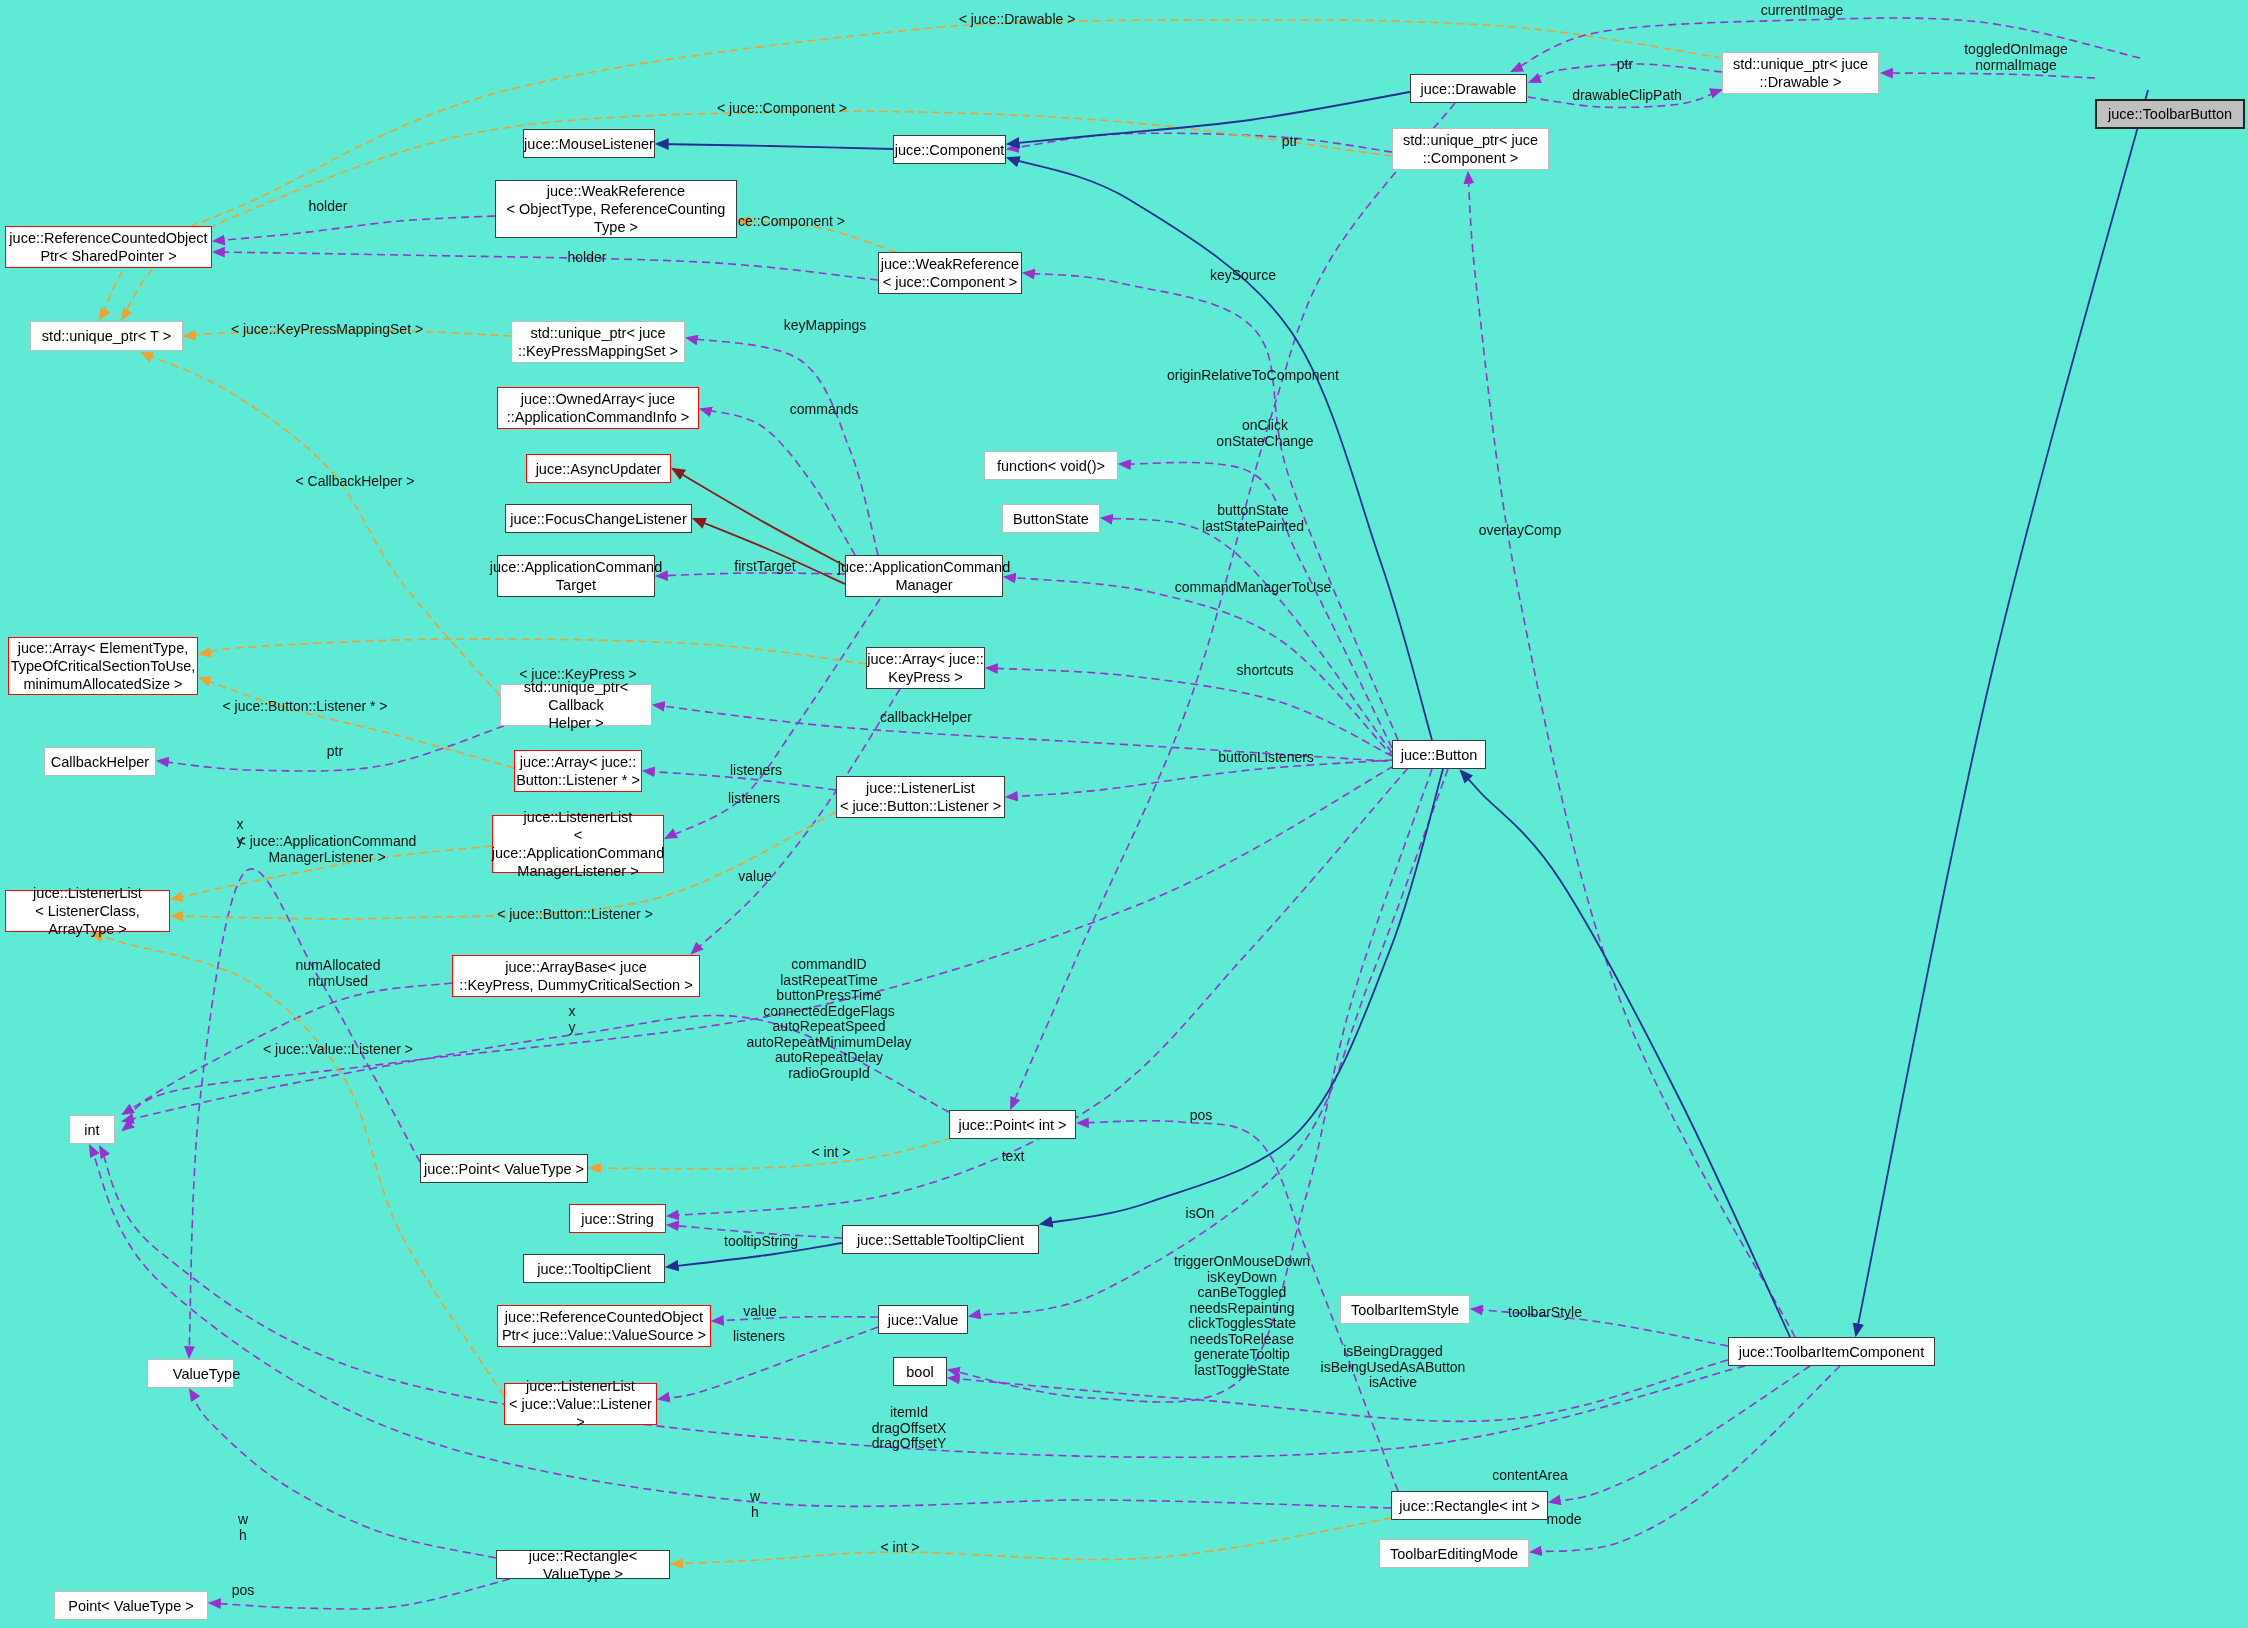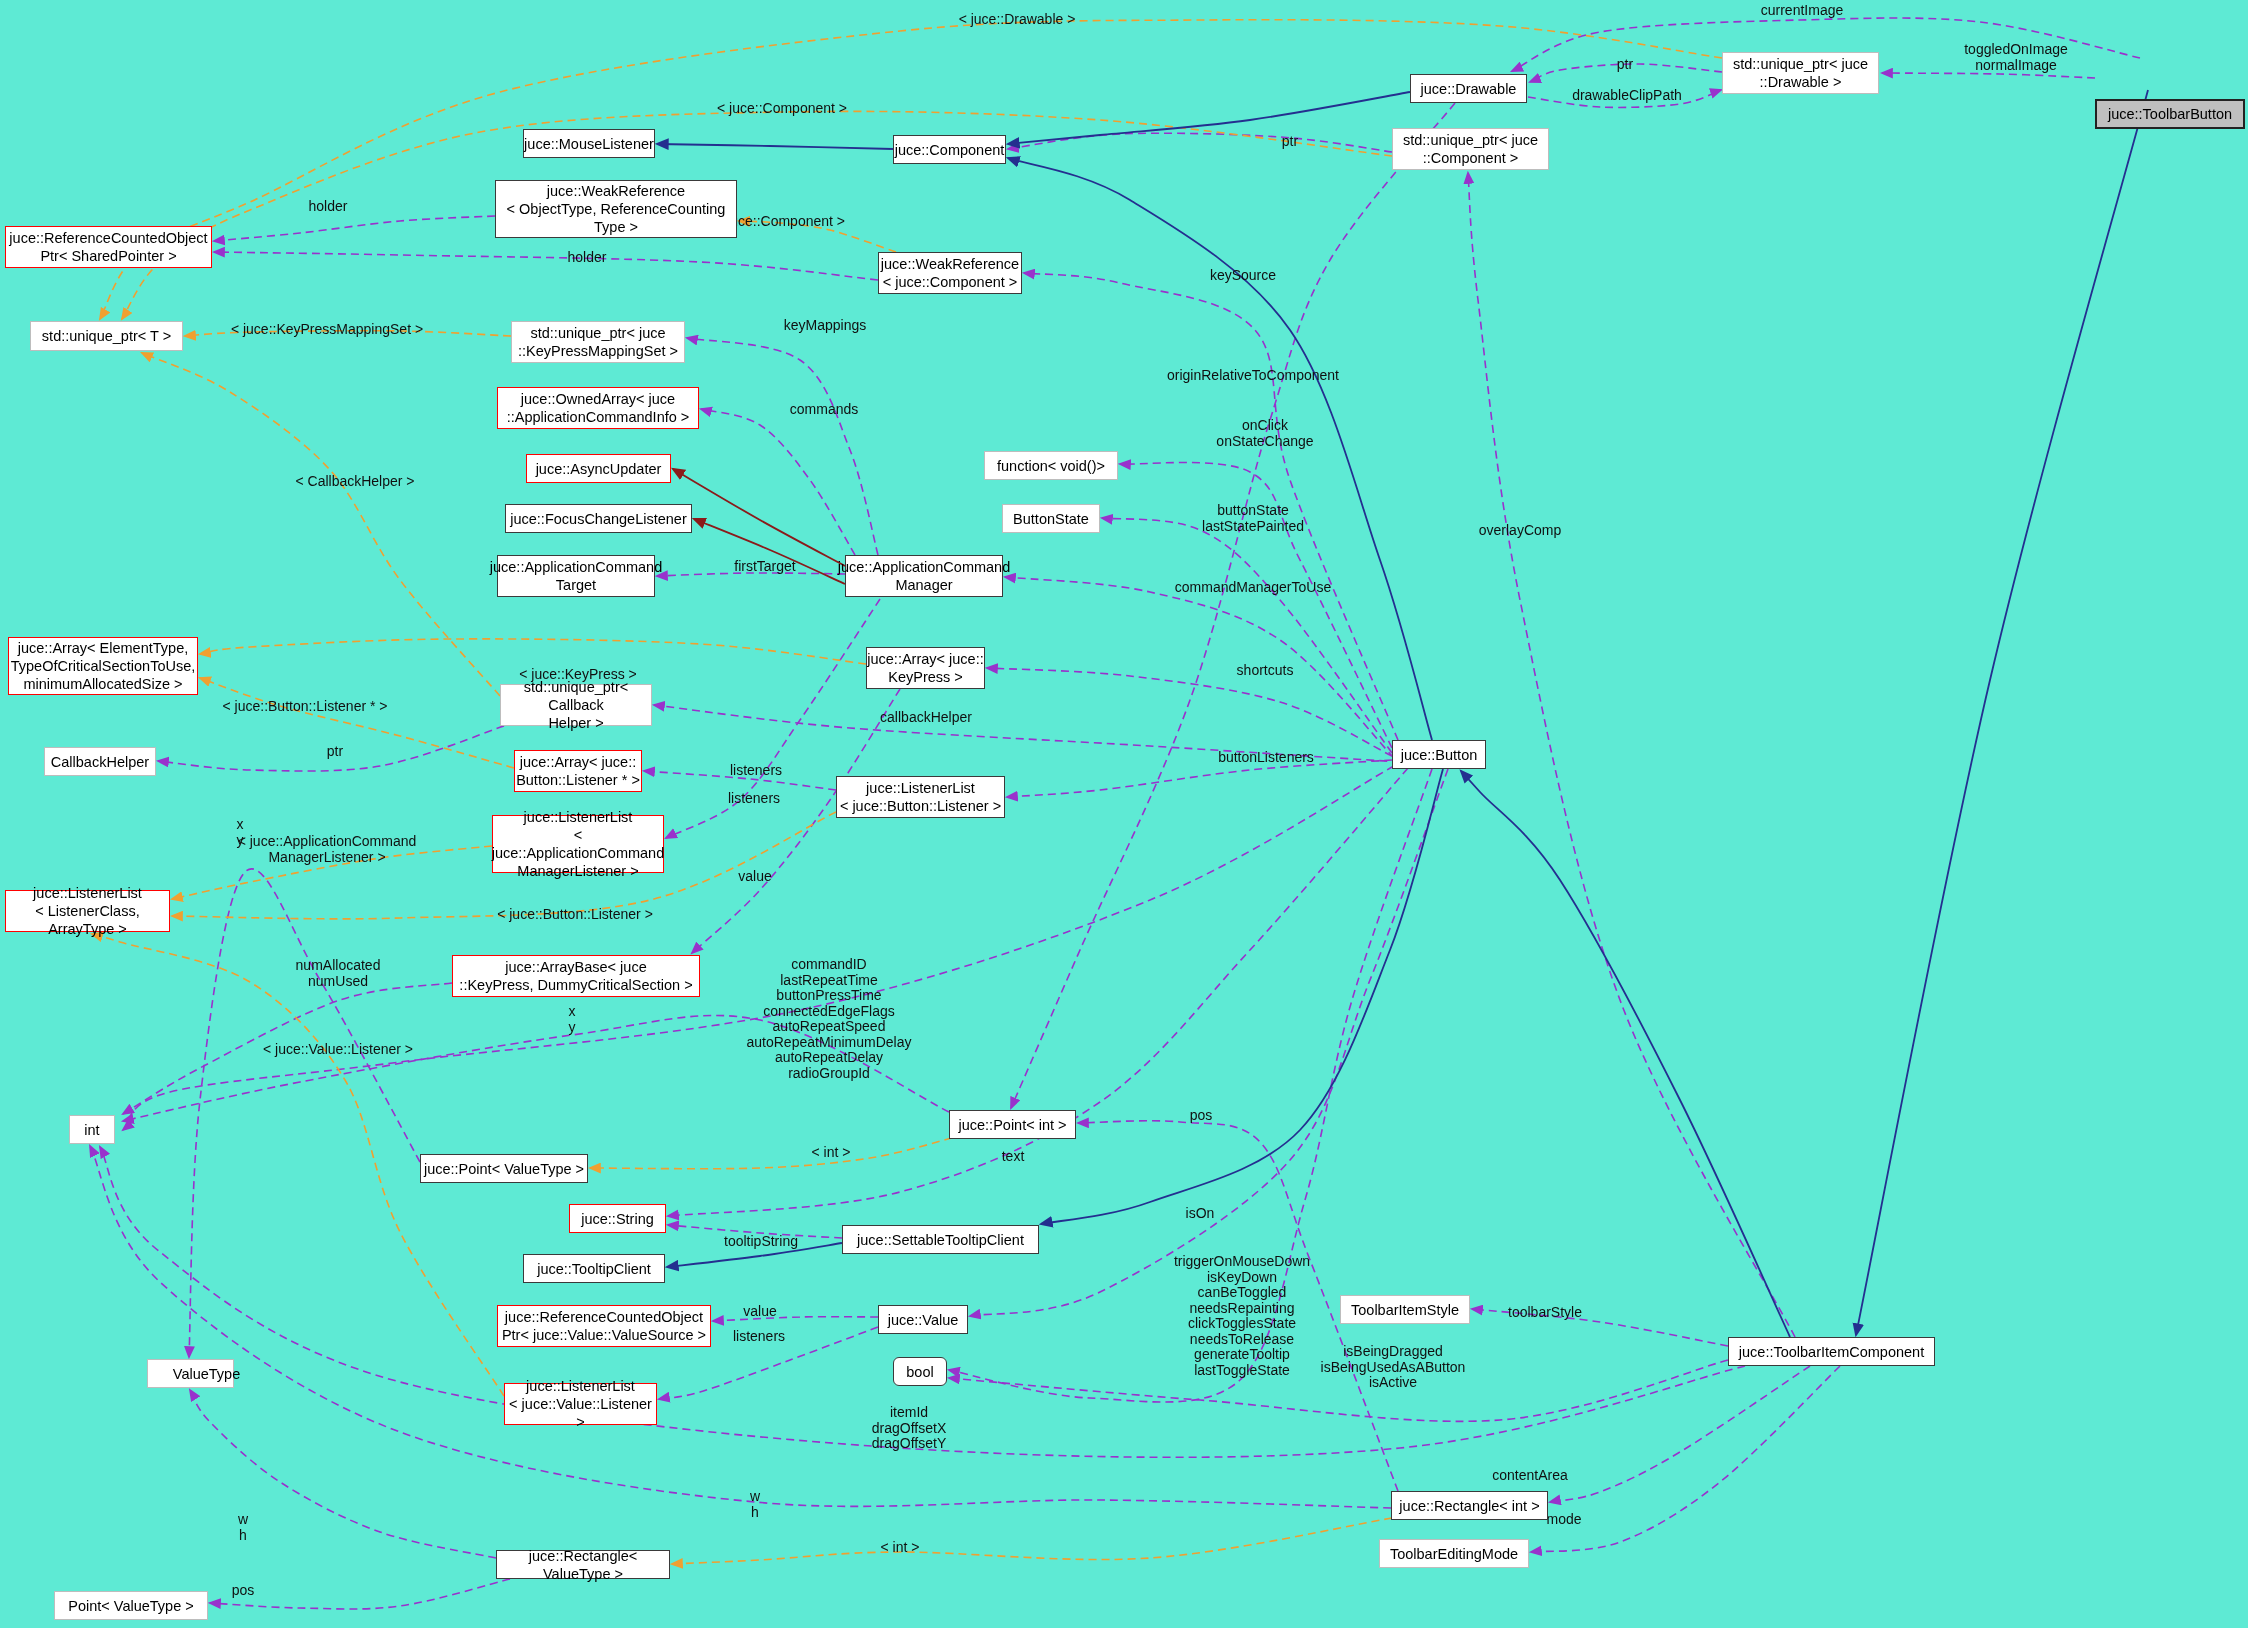--- a/index.html
+++ b/index.html
@@ -240,21 +240,21 @@
       <div class="node black" style="left: 949px; top: 1110px; width: 127px; height: 29px;">juce::Point&lt; int &gt;</div>
       <div class="node black" style="left: 420px; top: 1154px; width: 168px; height: 29px;">juce::Point&lt; ValueType &gt;</div>
       <div class="node red" style="left: 569px; top: 1204px; width: 97px; height: 29px;">juce::String</div>
       <div class="node black" style="left: 523px; top: 1254px; width: 142px; height: 29px;">juce::TooltipClient</div>
       <div class="node black" style="left: 842px; top: 1225px; width: 197px; height: 29px;">juce::SettableTooltipClient</div>
       <div class="node red" style="left: 497px; top: 1305px; width: 214px; height: 42px;">juce::ReferenceCountedObject
 Ptr&lt; juce::Value::ValueSource &gt;</div>
       <div class="node red" style="left: 504px; top: 1383px; width: 153px; height: 42px;">juce::ListenerList
 &lt; juce::Value::Listener &gt;</div>
       <div class="node black" style="left: 878px; top: 1305px; width: 90px; height: 29px;">juce::Value</div>
-      <div class="node black" style="left: 893px; top: 1357px; width: 54px; height: 29px; border-radius: 6px;">bool</div>
+      <div class="node black" style="left: 893px; top: 1357px; width: 54px; height: 29px;">bool</div>
       <div class="node gray" style="left: 1340px; top: 1295px; width: 130px; height: 29px;">ToolbarItemStyle</div>
       <div class="node black" style="left: 1728px; top: 1337px; width: 207px; height: 29px;">juce::ToolbarItemComponent</div>
       <div class="node black" style="left: 1391px; top: 1491px; width: 157px; height: 29px;">juce::Rectangle&lt; int &gt;</div>
       <div class="node gray" style="left: 1379px; top: 1539px; width: 150px; height: 29px;">ToolbarEditingMode</div>
       <div class="node black" style="left: 496px; top: 1550px; width: 174px; height: 29px;">juce::Rectangle&lt; ValueType &gt;</div>
       <div class="node gray" style="left: 147px; top: 1359px; width: 87px; height: 29px; padding-left: 32px;">ValueType</div>
       <div class="node gray" style="left: 54px; top: 1591px; width: 154px; height: 29px;">Point&lt; ValueType &gt;</div>
     </div>
 </div>
 

